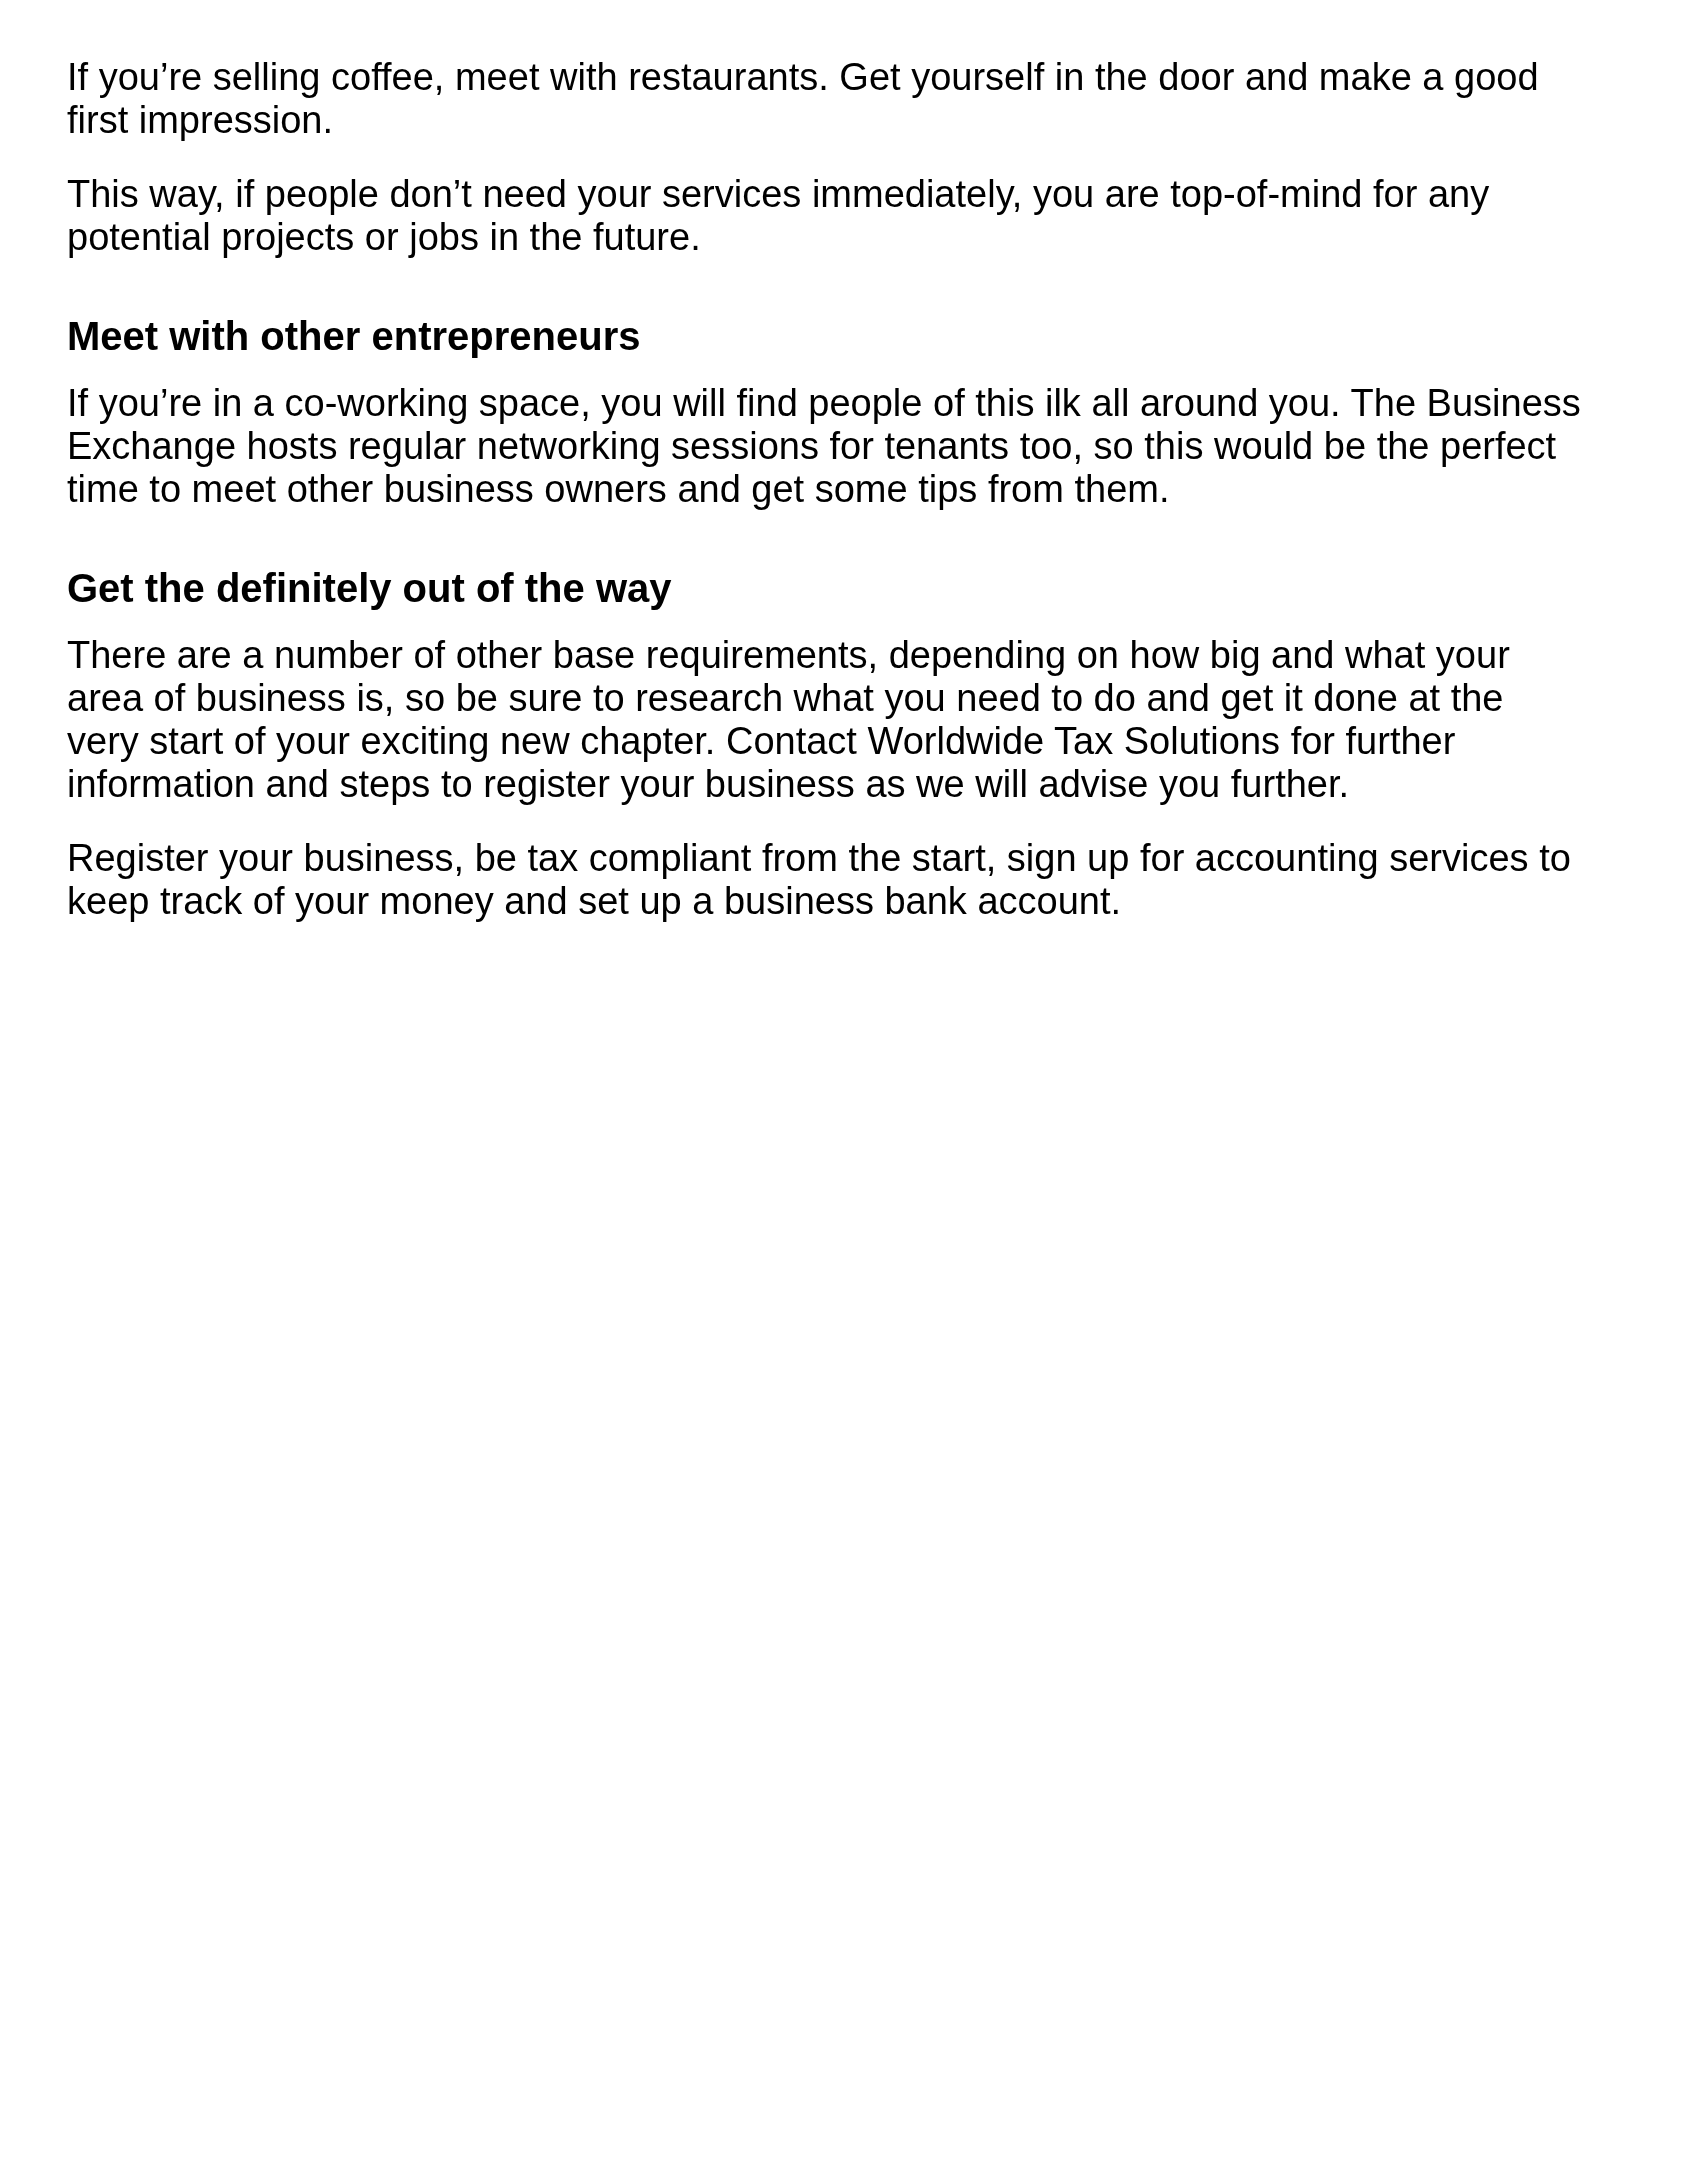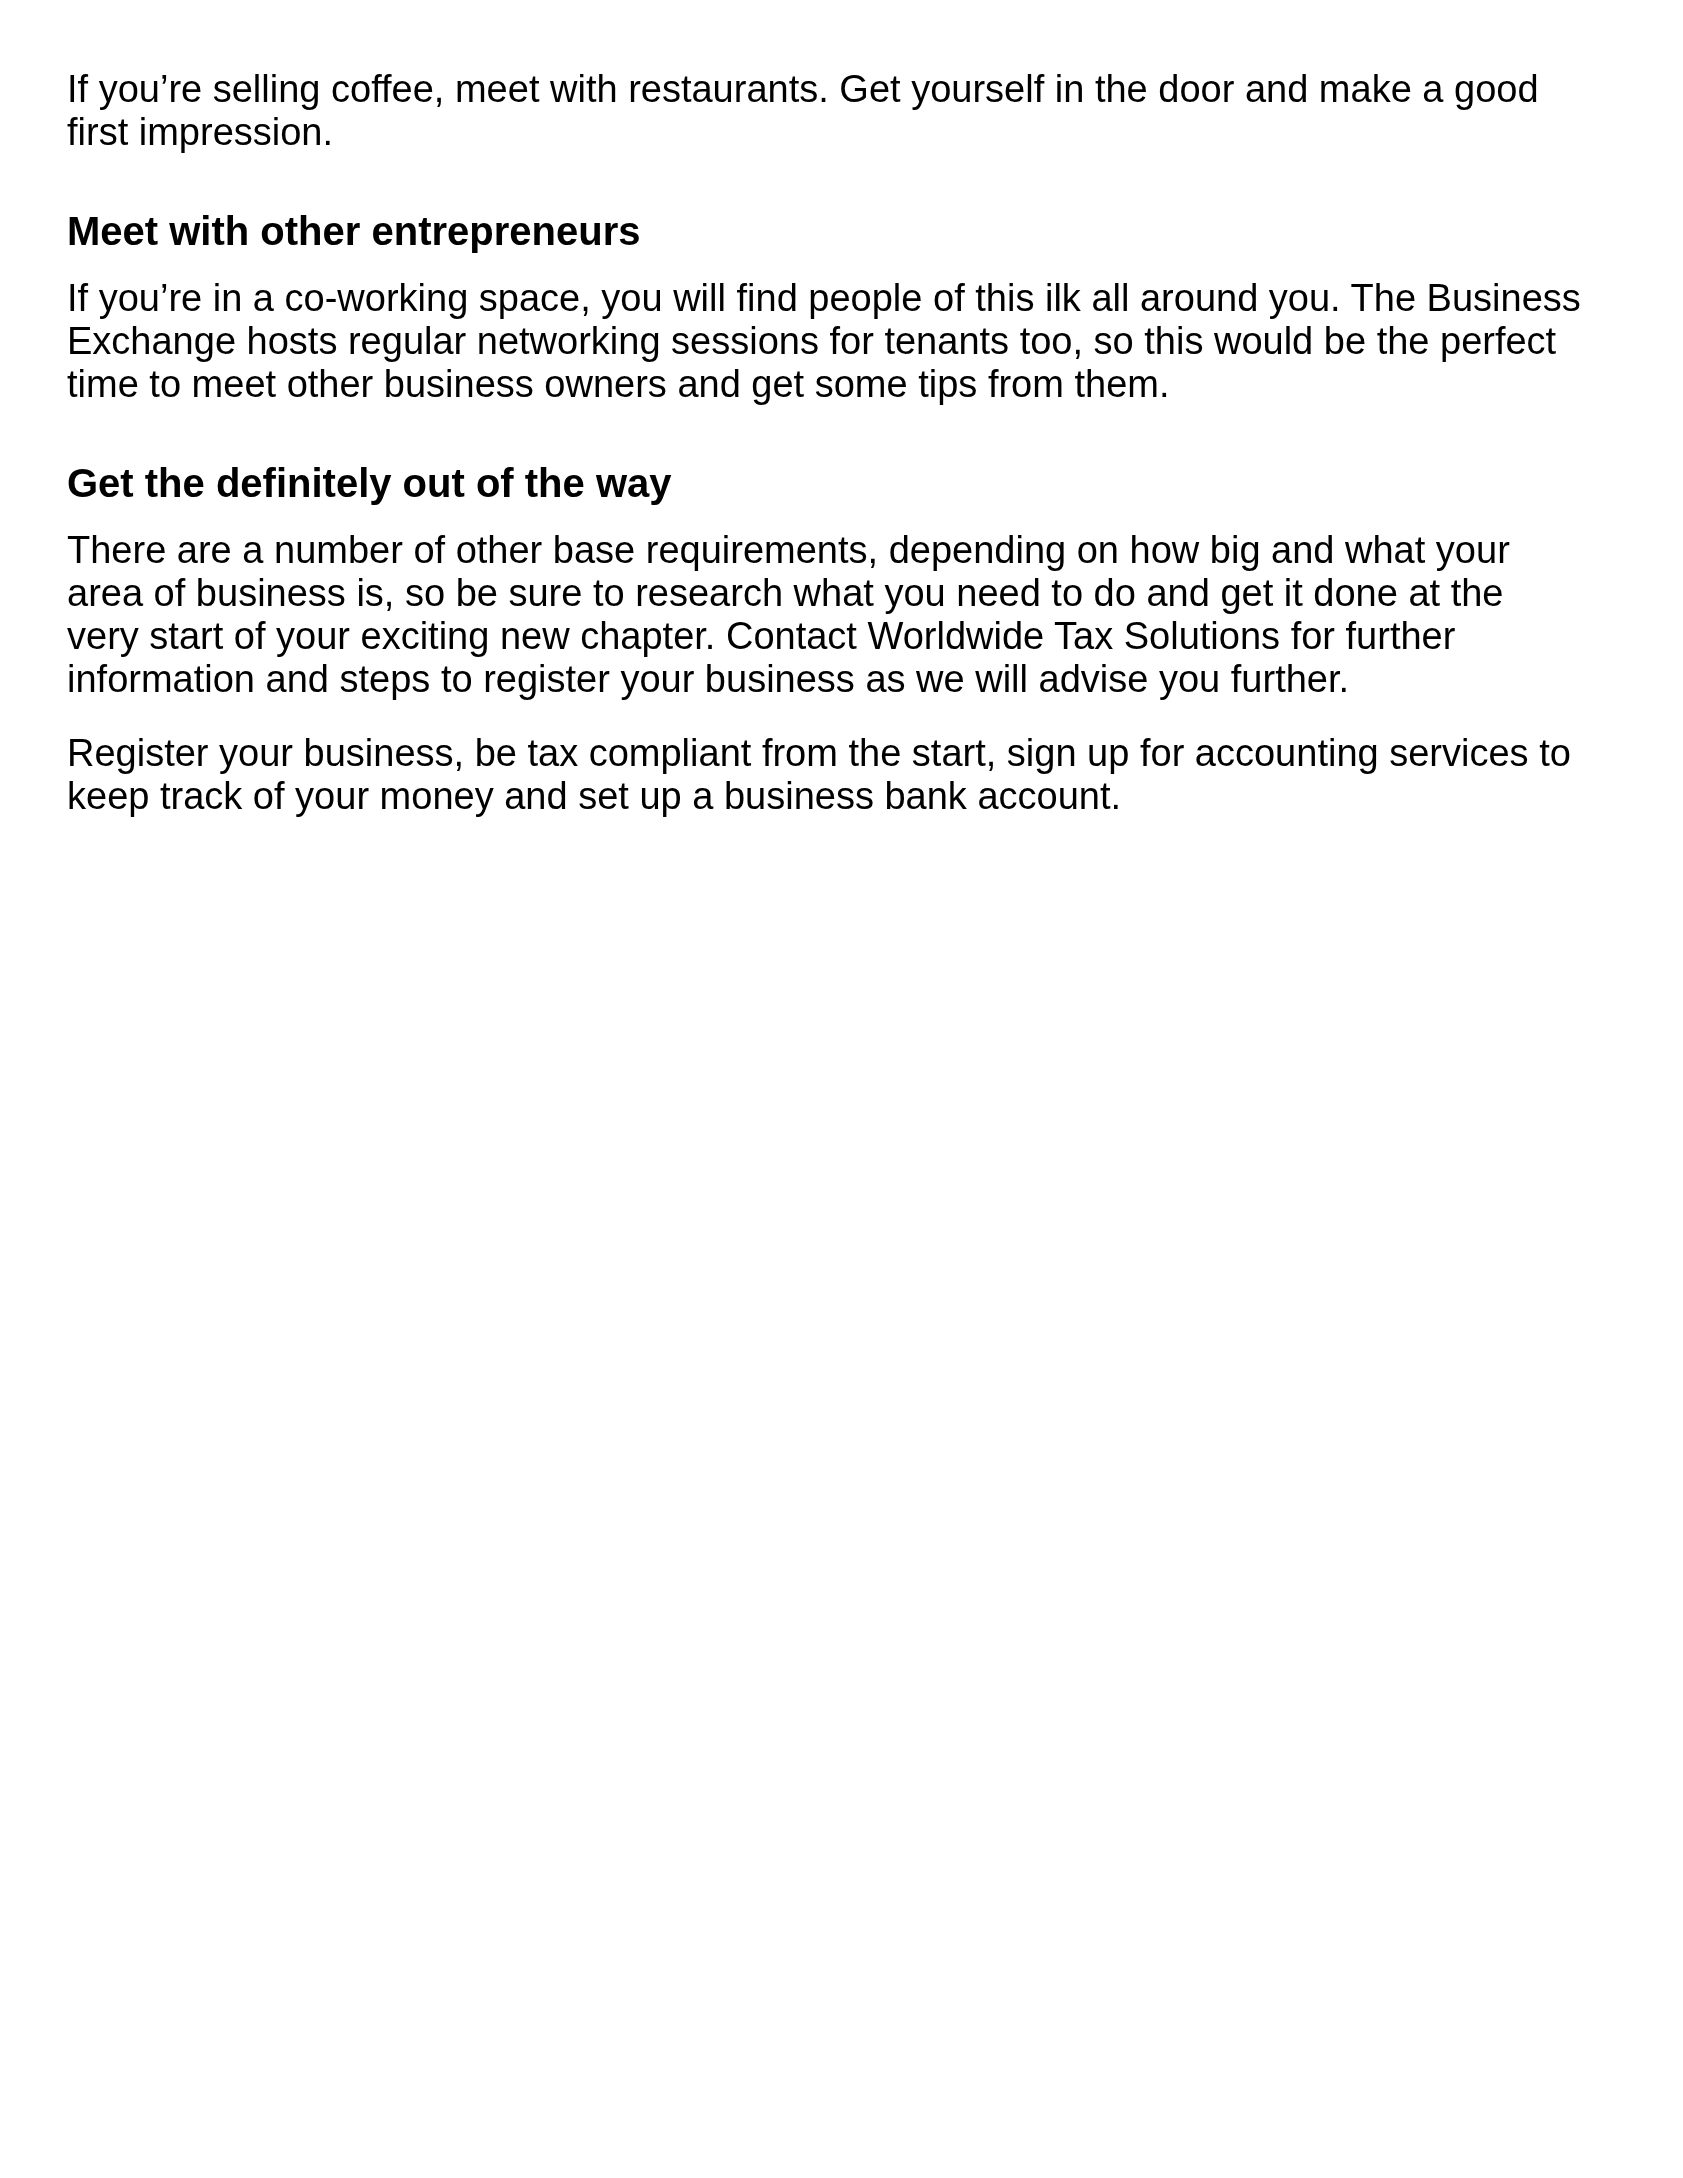--- a/index.html
+++ b/index.html
@@ -13,21 +13,21 @@
     height: 2178px;
     background: #ffffff;
     overflow: hidden;
     font-family: "Liberation Sans", sans-serif;
     color: #000000;
   }
   .content {
     padding: 56px 40px 0 67px;
   }
   .content p {
-    margin: 12px 0 31px 0;
+    margin: 0 0 31px 0;
     font-size: 38px;
     line-height: 43px;
     font-weight: 400;
     white-space: pre-line;
     color: #000000;
   }
   .content h2 {
     margin: 54px 0 22px 0;
     font-size: 40px;
     line-height: 47px;
@@ -36,20 +36,22 @@
     color: #000000;
   }
 </style>
 </head>
 <body>
 
 <div class="page">
   <div class="content">
     <p>If you’re selling coffee, meet with restaurants. Get yourself in the door and make a good
 first impression.</p>
+    <p>This way, if people don’t need your services immediately, you are top-of-mind for any
+potential projects or jobs in the future.</p>
     <h2>Meet with other entrepreneurs</h2>
     <p>If you’re in a co-working space, you will find people of this ilk all around you. The Business
 Exchange hosts regular networking sessions for tenants too, so this would be the perfect
 time to meet other business owners and get some tips from them.</p>
     <h2>Get the definitely out of the way</h2>
     <p>There are a number of other base requirements, depending on how big and what your
 area of business is, so be sure to research what you need to do and get it done at the
 very start of your exciting new chapter. Contact Worldwide Tax Solutions for further
 information and steps to register your business as we will advise you further.</p>
     <p>Register your business, be tax compliant from the start, sign up for accounting services to

